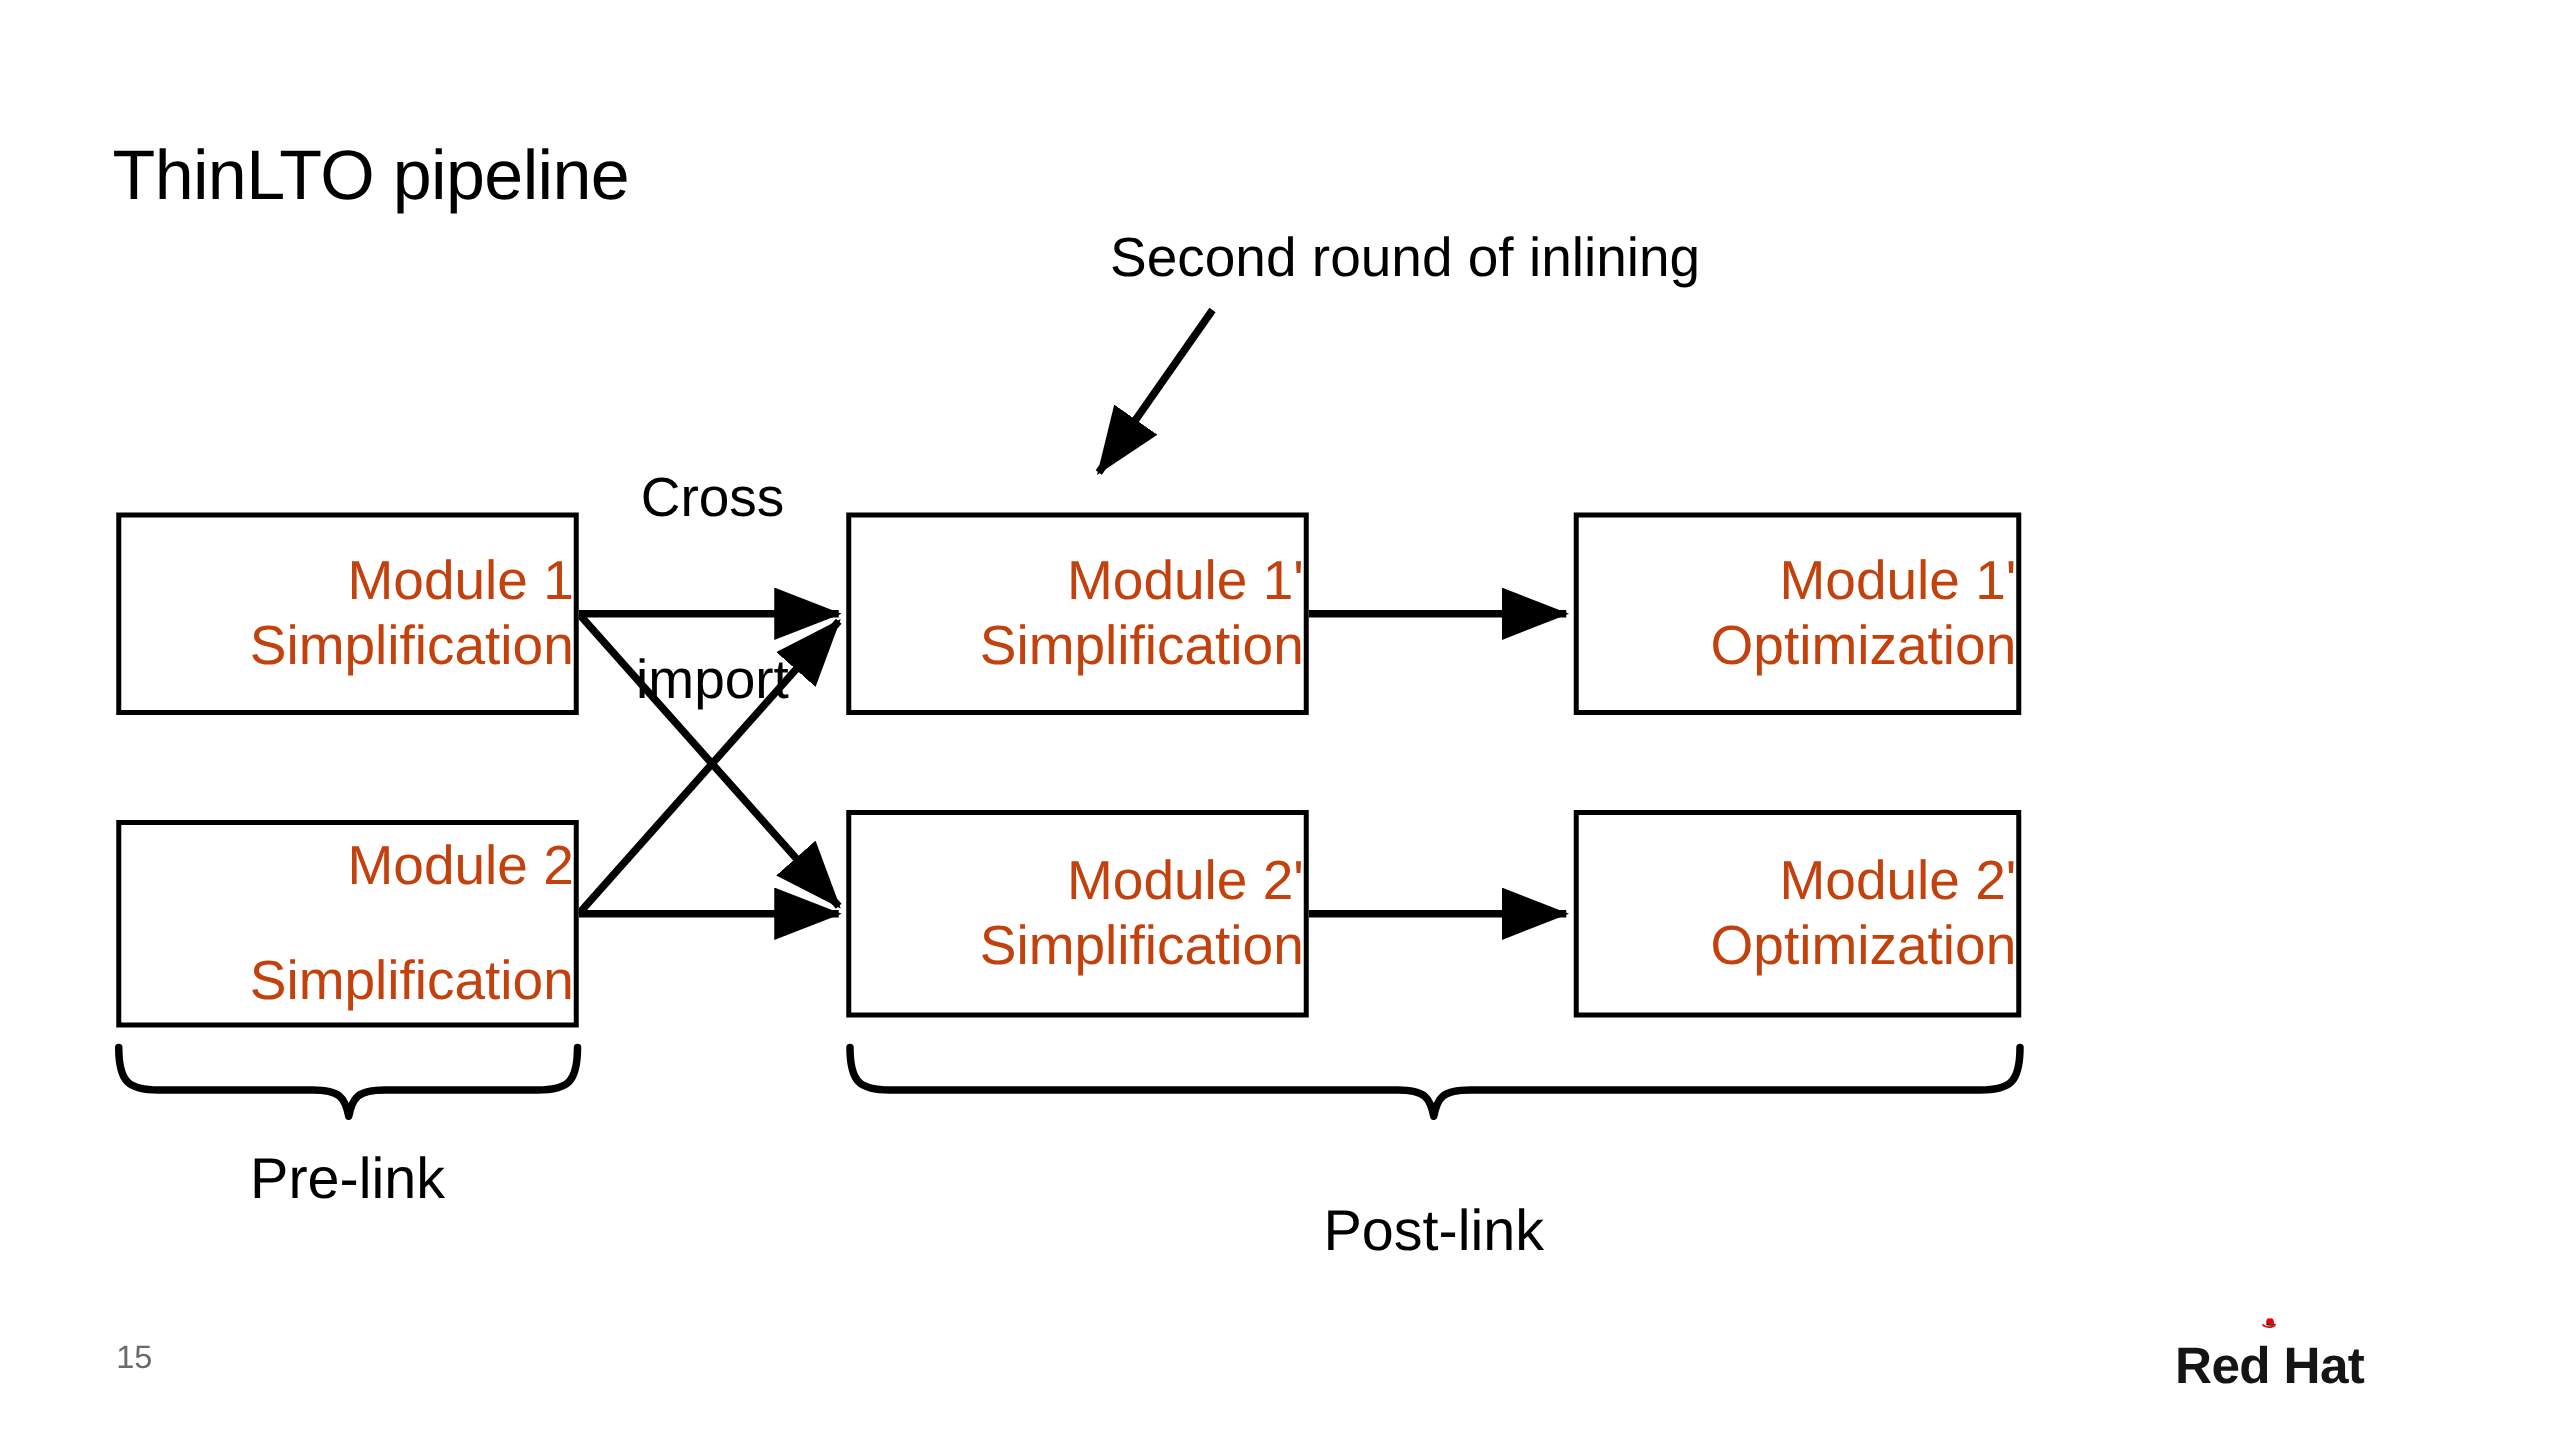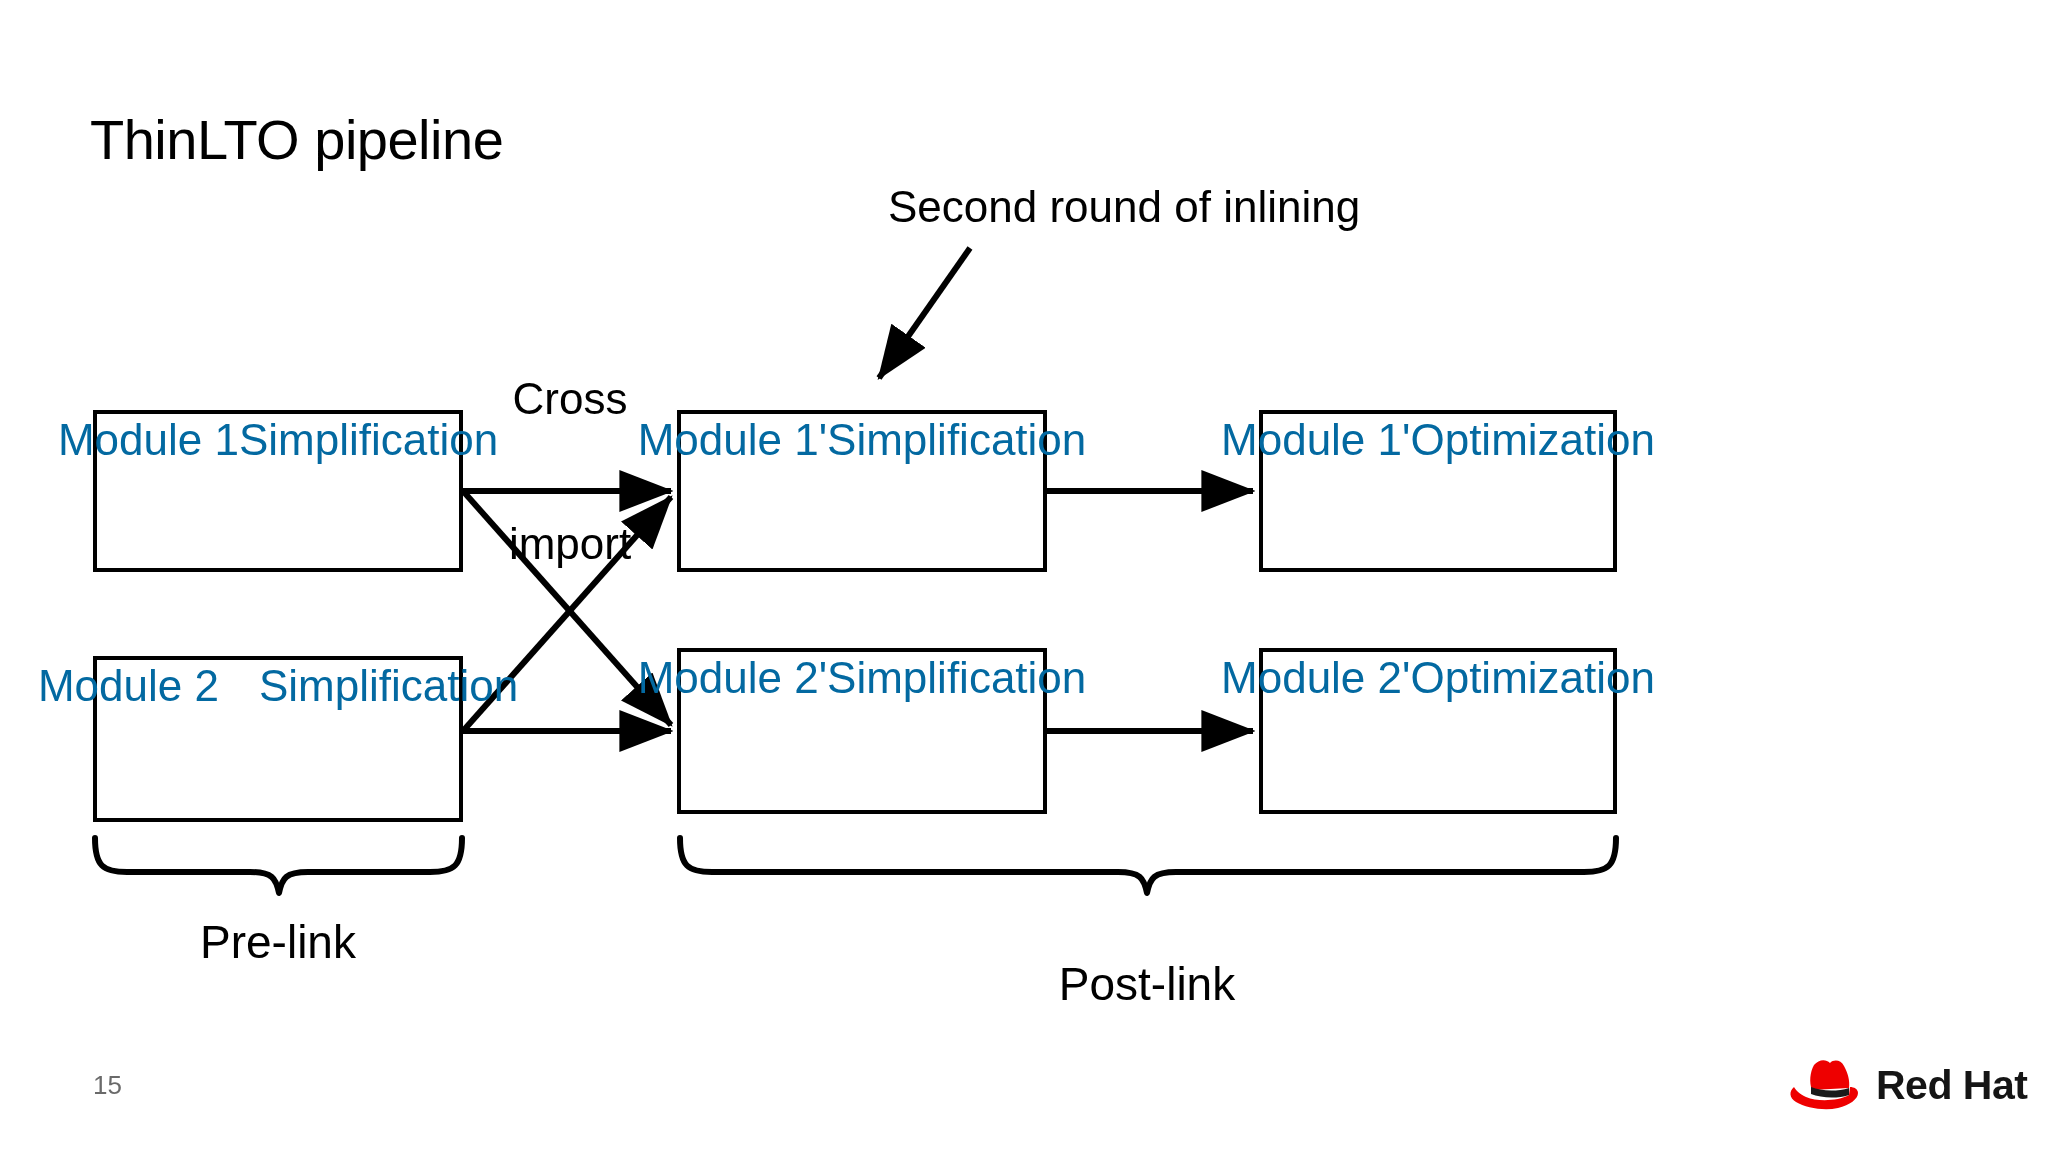--- a/index.html
+++ b/index.html
@@ -59,26 +59,26 @@
     text-align: center;
   }
 
   
   .node-box {
     position: absolute;
     border: 4px solid #000000;
     background: #ffffff;
     box-sizing: border-box;
     display: flex;
-    flex-direction: row;
-    align-items: flex-start;
+    flex-direction: column;
+    align-items: flex-end;
     justify-content: center;
     font-size: 44px;
     line-height: 1.18;
-    color: #0369a1;
+    color: #c2410c;
   }
   .node-box .node-line { white-space: nowrap; display: block; }
 
   
   #box-m1-simp   { left: 93px;   top: 410px; width: 370px; height: 162px; }
   #box-m1p-simp  { left: 677px;  top: 410px; width: 370px; height: 162px; }
   #box-m1p-opt   { left: 1259px; top: 410px; width: 358px; height: 162px; }
   #box-m2-simp   { left: 93px;   top: 656px; width: 370px; height: 166px; gap: 40px; }
   #box-m2p-simp  { left: 677px;  top: 648px; width: 370px; height: 166px; }
   #box-m2p-opt   { left: 1259px; top: 648px; width: 358px; height: 166px; }
@@ -109,26 +109,27 @@
     position: absolute;
     left: 93px;
     top: 1070px;
     font-size: 26px;
     color: #6a6a6a;
   }
 
   
   #redhat-logo {
     position: absolute;
-    left: 1788px;
+    left: 1740px;
     top: 1054px;
     height: 62px;
     display: flex;
     align-items: center;
     gap: 6px;
+    flex-direction: column;
   }
   #redhat-logo .rh-wordmark {
     font-size: 41px;
     font-weight: 700;
     color: #151515;
     letter-spacing: -0.5px;
     white-space: nowrap;
   }
 </style>
 </head>

